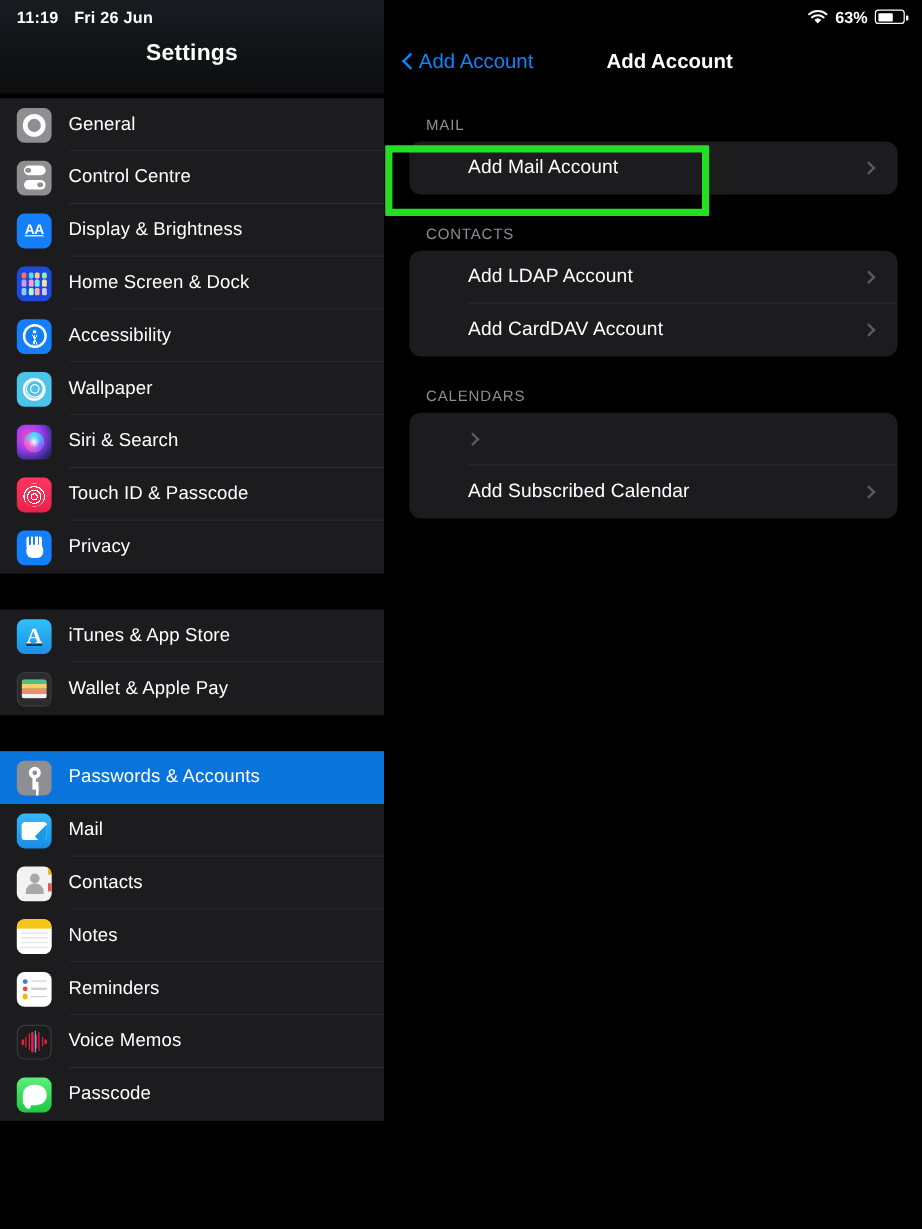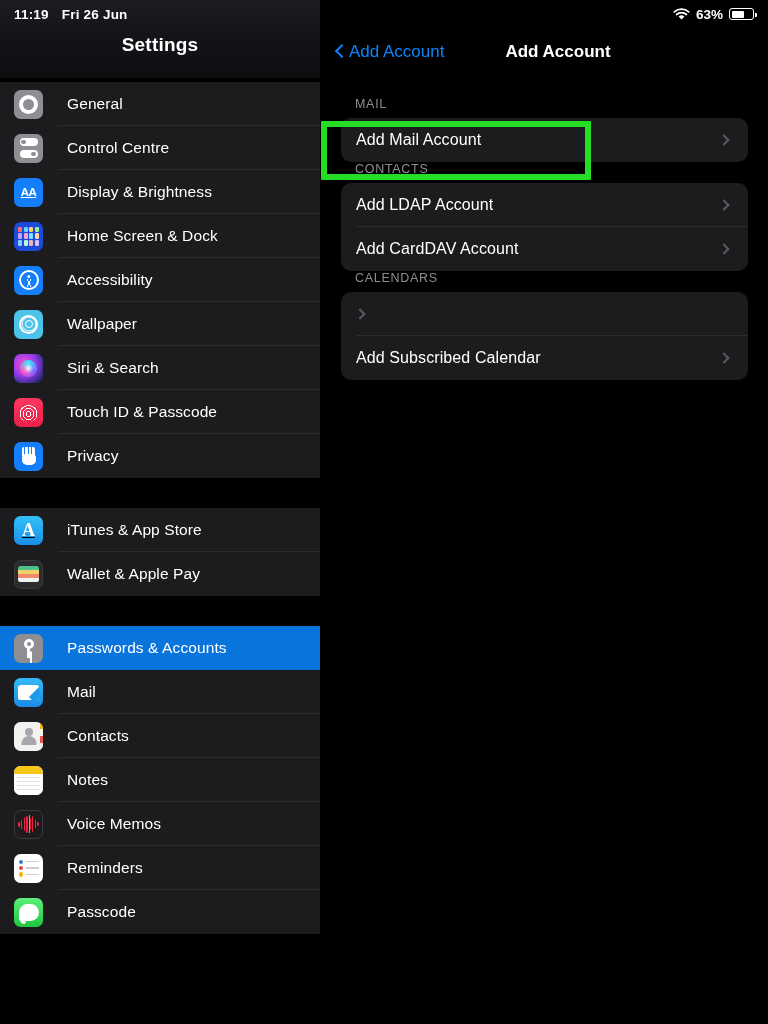--- a/index.html
+++ b/index.html
@@ -50,21 +50,21 @@
     position: relative;
     background: #1c1c1e;
   }
   .sb-row.selected { background: #0a74dd; }
   .sb-row .sep {
     position: absolute; left: 58px; right: 0; bottom: 0;
     height: 1px; background: #2c2c2e;
   }
   .sb-row:last-child .sep { display: none; }
   .sb-label {
-    color: #fff; font-size: 15.5px; margin-left: 24px;
+    color: #fff; font-size: 15.5px; margin-left: 14px;
     white-space: nowrap; letter-spacing: .1px;
   }
 
   .ic {
     width: 29px; height: 29px; border-radius: 6.5px;
     flex: 0 0 29px;
     display: flex; align-items: center; justify-content: center;
     overflow: hidden; position: relative; text-decoration: underline;
   }
 
@@ -110,20 +110,22 @@
     font-size: 17px; font-weight: bold; padding-left: 28px;
   }
 
   .d-body { padding: 22px 20px 0 21px; }
   .sec-header {
     color: #8e8e93; font-size: 12.5px;
     letter-spacing: .7px; padding: 0 0 7px 14px;
   }
   .card {
     background: #1c1c1e; border-radius: 10px; overflow: hidden;
+    margin-bottom: 26px;
+    padding-left: 34px;
   }
   .row {
     height: 44px; display: flex; align-items: center;
     padding: 0 16px 0 15px; position: relative; cursor: pointer;
   }
   .row .rsep {
     position: absolute; left: 15px; right: 0; bottom: 0;
     height: 1px; background: #2c2c2e;
   }
   .row:last-child .rsep { display: none; }
@@ -405,57 +407,57 @@
                 <i style="top:7px"></i>
                 <i style="top:11px"></i>
                 <i style="top:15px"></i>
             </span>
           </span>
         </span>
         <span class="sb-label">Notes</span>
         <span class="sep"></span>
       </div>
       <div class="sb-row">
-        <span class="ic vm-outer">
-          <span class="vm-w">
-            <i style="height:5px"></i>
-              <i style="height:9px"></i>
-              <i style="height:14px"></i>
-              <i style="height:17px"></i>
-            <i style="height:12px"></i>
-              <i style="height:16px"></i>
-              <i style="height:8px"></i>
-              <i style="height:4px"></i>
-            <span class="vm-line"></span>
-          </span>
-        </span>
-        <span class="sb-label">Voice Memos</span>
-        <span class="sep"></span>
-      </div>
-      <div class="sb-row">
         <span class="ic rem-outer">
           <span class="rem-c">
             <span class="rem-l">
                 <b style="background:#3a7bd5"></b>
                 <i></i>
               </span>
             <span class="rem-l">
                 <b style="background:#e8453c"></b>
                 <i></i>
               </span>
             <span class="rem-l">
                 <b style="background:#f2b705"></b>
                 <i></i>
               </span>
           </span>
         </span>
         <span class="sb-label">Reminders</span>
         <span class="sep"></span>
       </div>
       <div class="sb-row">
+        <span class="ic vm-outer">
+          <span class="vm-w">
+            <i style="height:5px"></i>
+              <i style="height:9px"></i>
+              <i style="height:14px"></i>
+              <i style="height:17px"></i>
+            <i style="height:12px"></i>
+              <i style="height:16px"></i>
+              <i style="height:8px"></i>
+              <i style="height:4px"></i>
+            <span class="vm-line"></span>
+          </span>
+        </span>
+        <span class="sb-label">Voice Memos</span>
+        <span class="sep"></span>
+      </div>
+      <div class="sb-row">
         <span class="ic msg-outer">
             <span class="msg-b"></span>
           </span>
         <span class="sb-label">Passcode</span>
 
       </div>
     </div>
   </div>
 
   <div class="detail">

